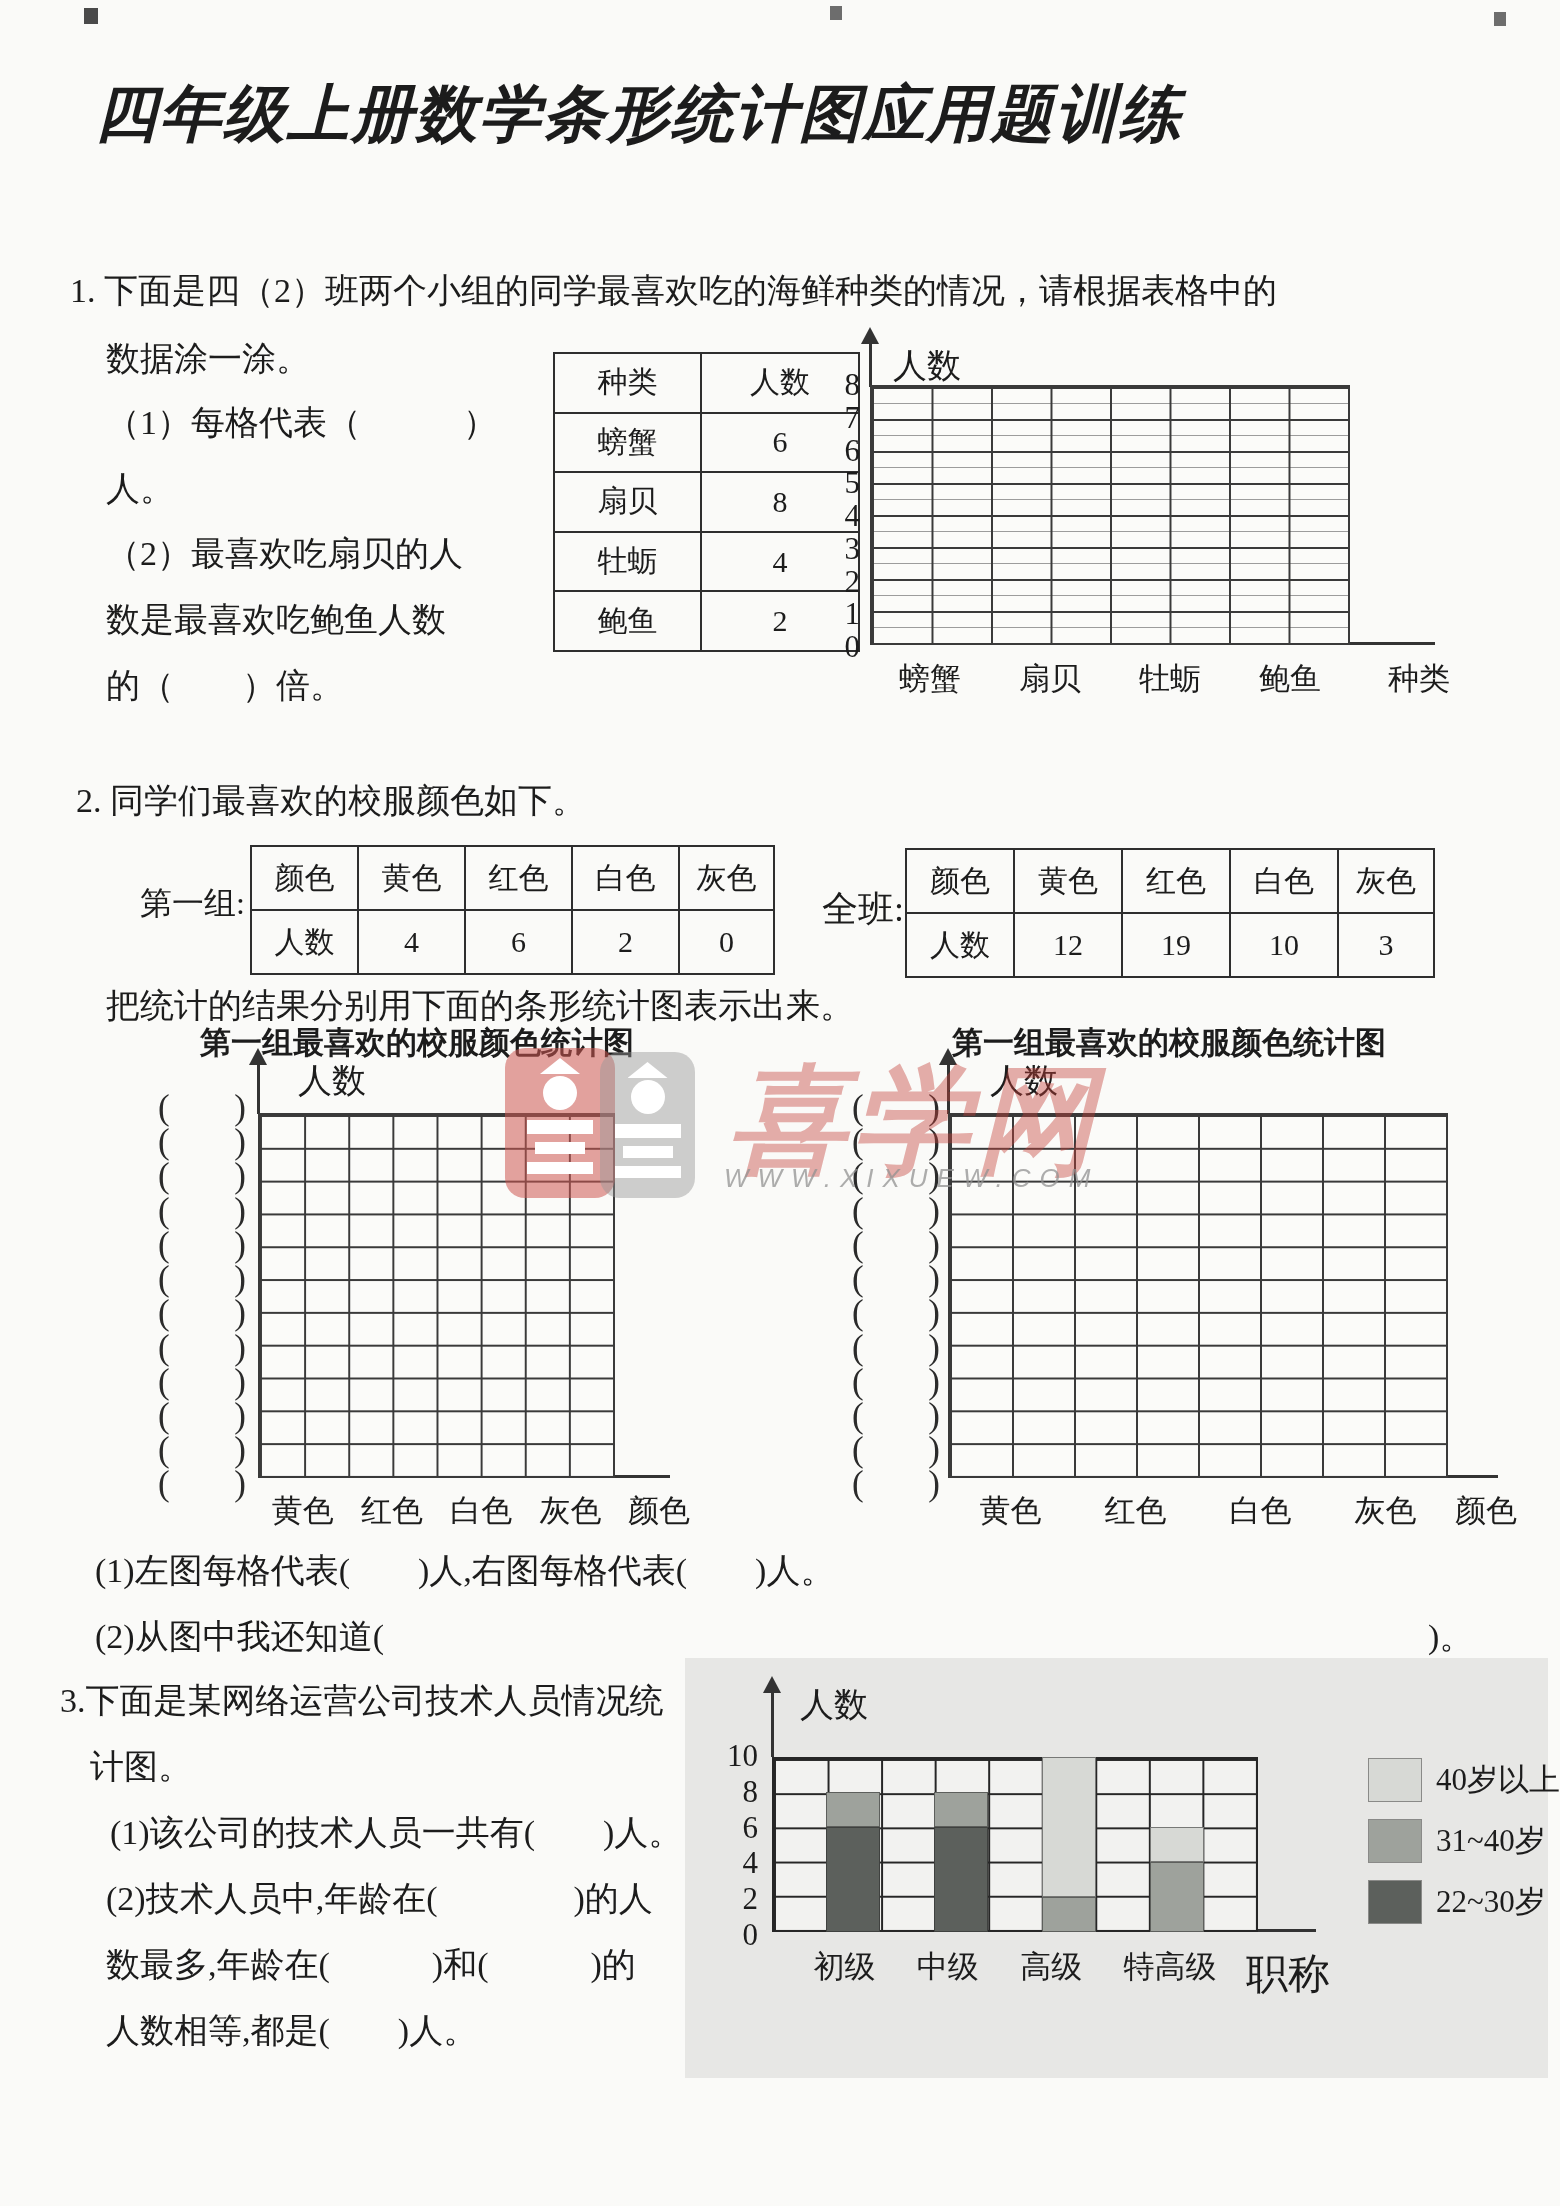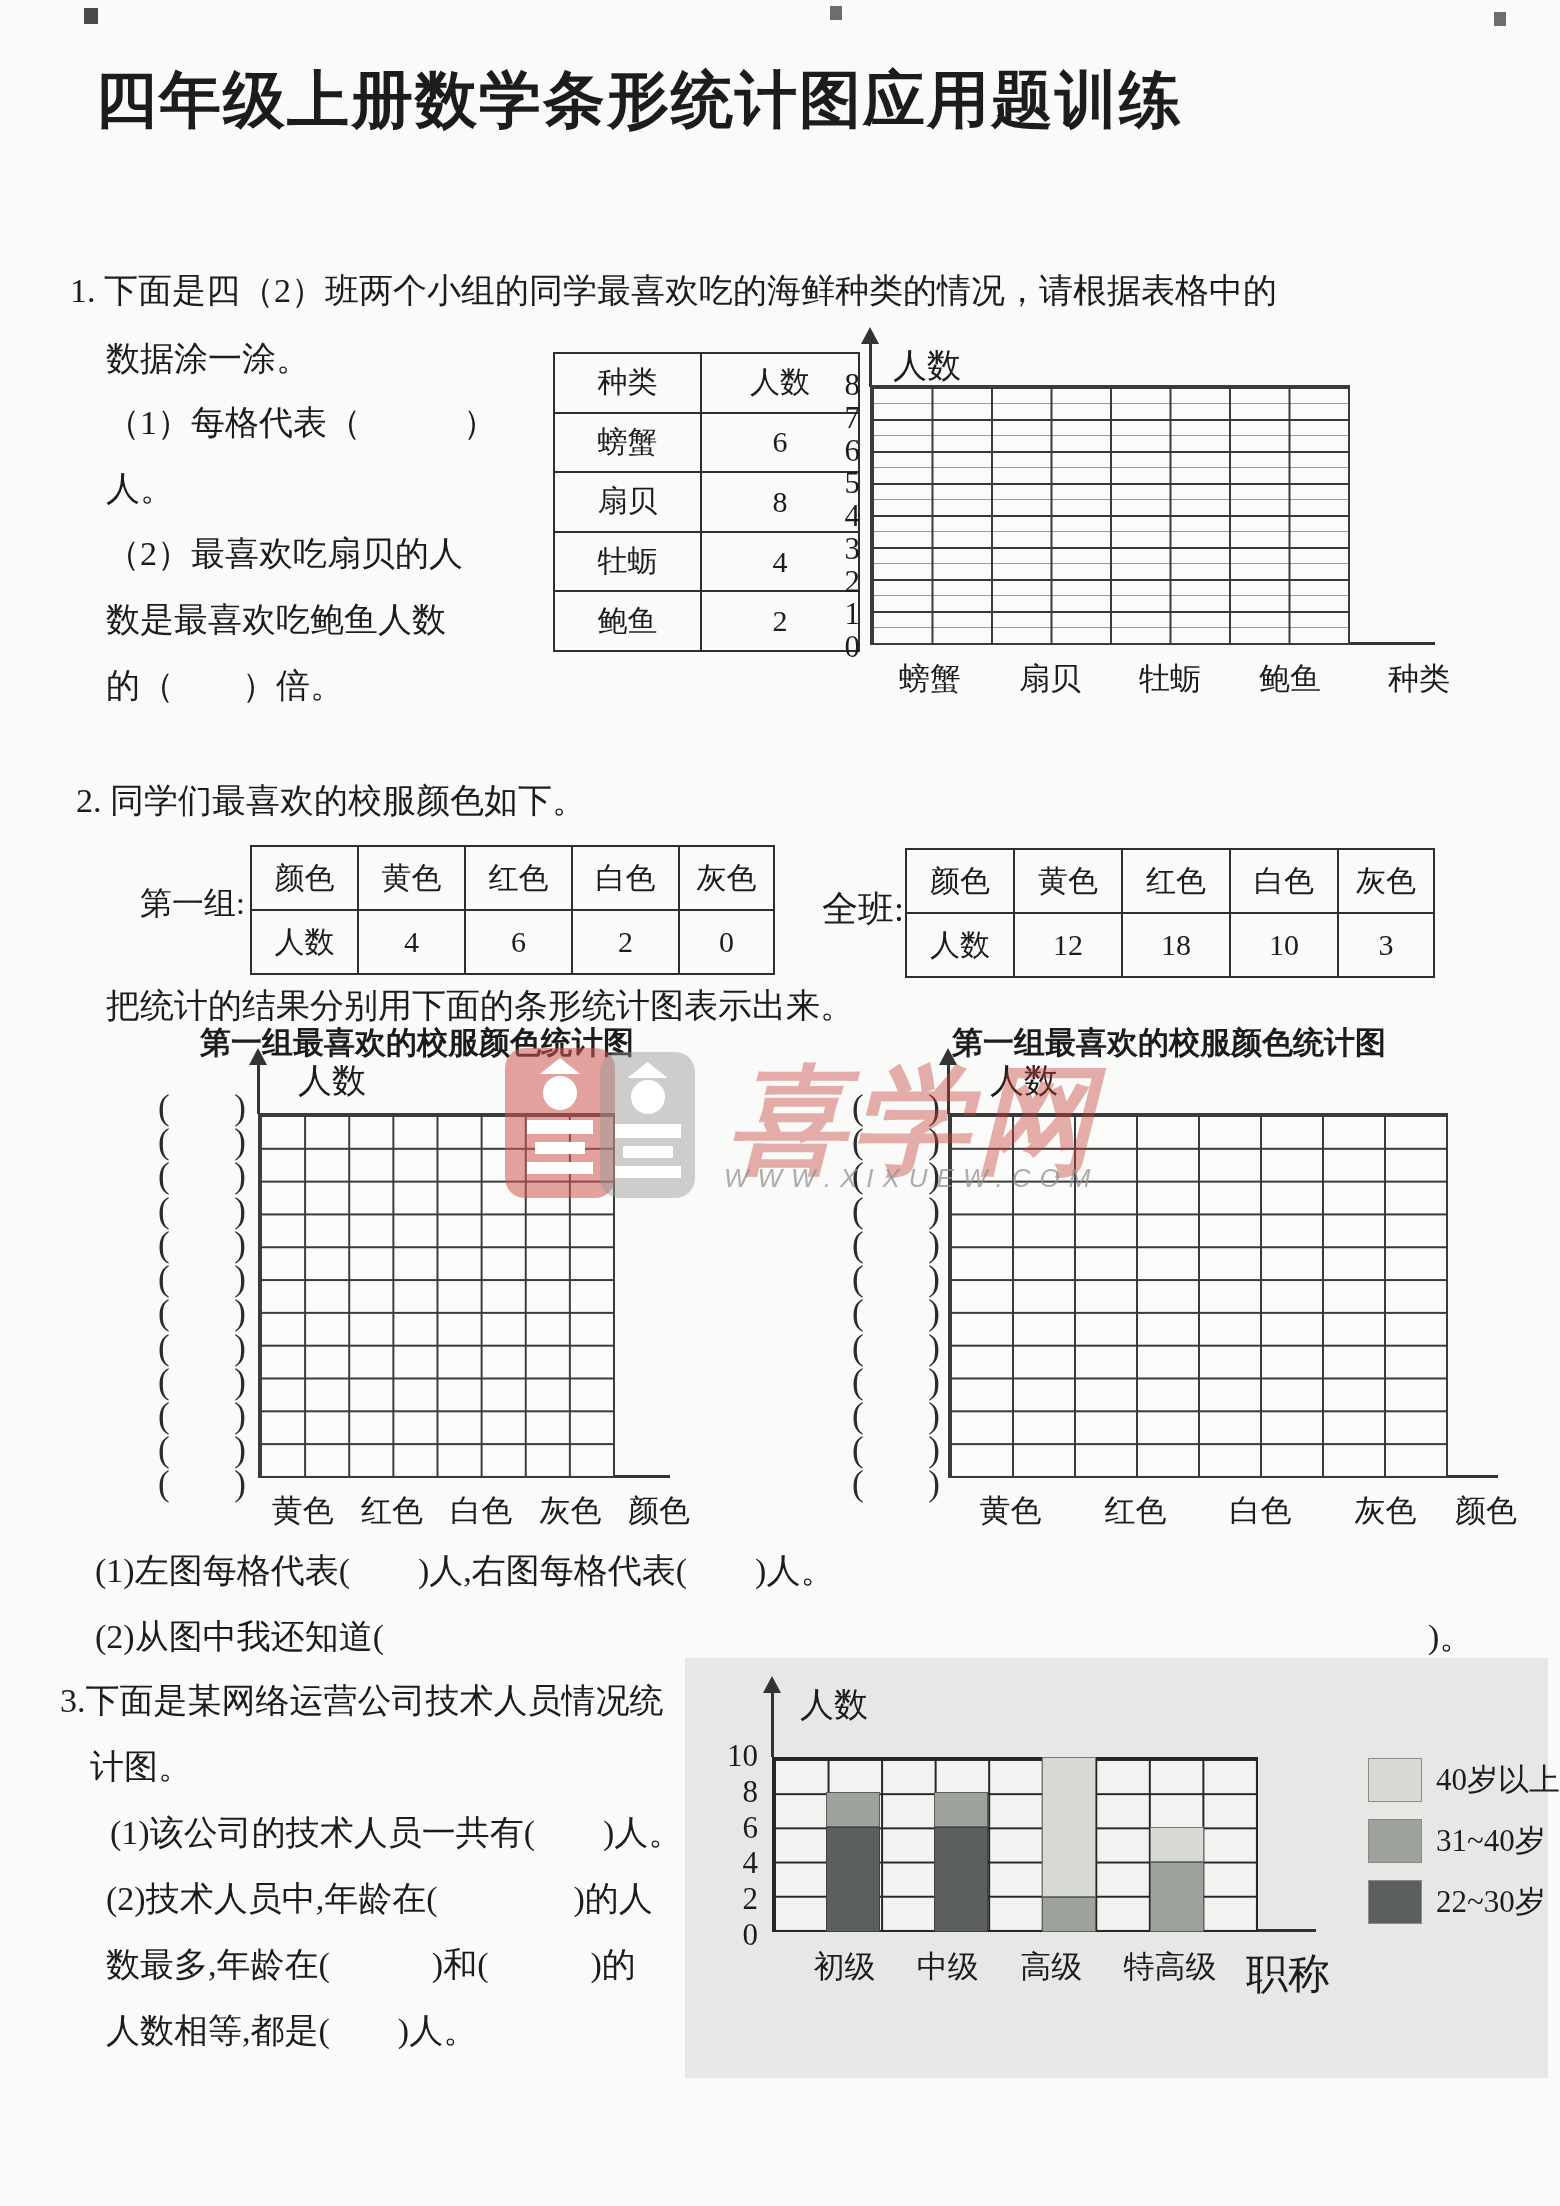--- a/index.html
+++ b/index.html
@@ -76,21 +76,21 @@
 </style>
 </head>
 <body>
 
 <div class="page">
 
   <div class="mark abs" style="left:84px;top:8px;width:14px;height:16px;"></div>
   <div class="mark abs" style="left:830px;top:6px;width:12px;height:14px;opacity:.8;"></div>
   <div class="mark abs" style="left:1494px;top:12px;width:12px;height:14px;opacity:.8;"></div>
 
-  <div class="abs pagetitle" style="left:95px;top:58px;">四年级上册数学条形统计图应用题训练</div>
+  <div class="abs pagetitle" style="left:95px;top:72px;font-style:italic;">四年级上册数学条形统计图应用题训练</div>
 
   <div class="abs t" style="left:70px;top:268px;">1. 下面是四（2）班两个小组的同学最喜欢吃的海鲜种类的情况，请根据表格中的</div>
   <div class="abs t" style="left:106px;top:336px;">数据涂一涂。</div>
   <div class="abs t" style="left:106px;top:400px;">（1）每格代表（　　　）</div>
   <div class="abs t" style="left:106px;top:466px;">人。</div>
   <div class="abs t" style="left:106px;top:531px;">（2）最喜欢吃扇贝的人</div>
   <div class="abs t" style="left:106px;top:597px;">数是最喜欢吃鲍鱼人数</div>
   <div class="abs t" style="left:106px;top:663px;">的（　　）倍。</div>
 
   <table class="wtable" style="left:553px;top:352px;width:307px;height:300px;">
@@ -170,21 +170,21 @@
         <tr>
       <td style="width:106px;">颜色</td>
       <td style="width:106px;">黄色</td>
       <td style="width:106px;">红色</td>
       <td style="width:106px;">白色</td>
       <td>灰色</td>
     </tr>
     <tr>
       <td>人数</td>
       <td>12</td>
-      <td>18</td>
+      <td>19</td>
       <td>10</td>
       <td>3</td>
     </tr>
   </tbody>
     </table>
 
   <div class="abs ctitle" style="left:200px;top:1022px;">第一组最喜欢的校服颜色统计图</div>
 
   <div class="abs t" style="left:106px;top:983px;">把统计的结果分别用下面的条形统计图表示出来。</div>
   <div class="abs t" style="left:298px;top:1058px;">人数</div>

